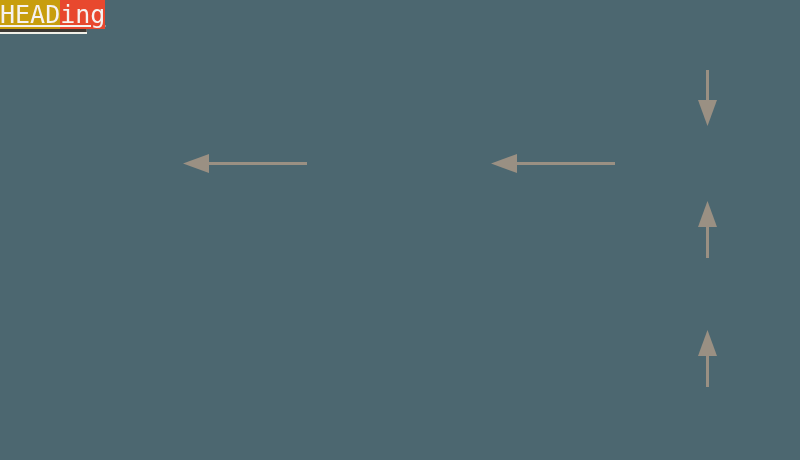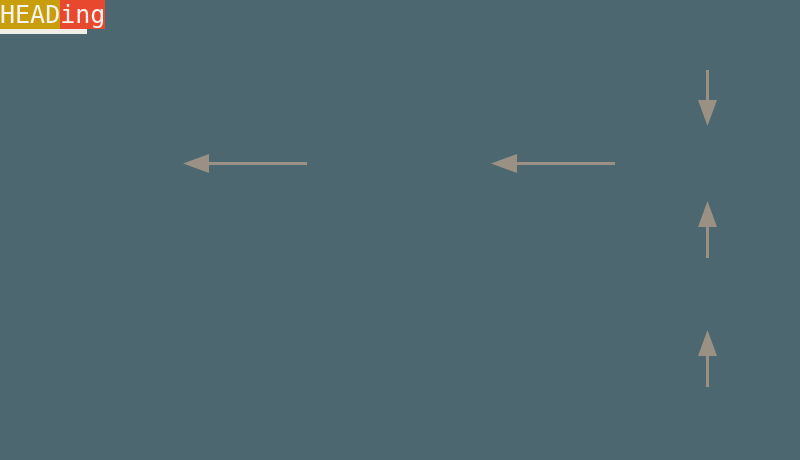--- a/index.html
+++ b/index.html
@@ -16,20 +16,21 @@
     left: 0; top: 0;
     width: 800px; height: 460px;
     pointer-events: none;
   }
   .node {
     position: absolute;
     display: flex;
     align-items: center;
     justify-content: center;
     box-sizing: border-box;
+    text-decoration: underline;
   }
   .commit {
     background: #f0efe7;
     color: #3e3933;
     font-size: 30px;
     letter-spacing: 1px;
   }
   .ref {
     color: #f6f2f0;
     font-family: "DejaVu Sans Mono", monospace;

